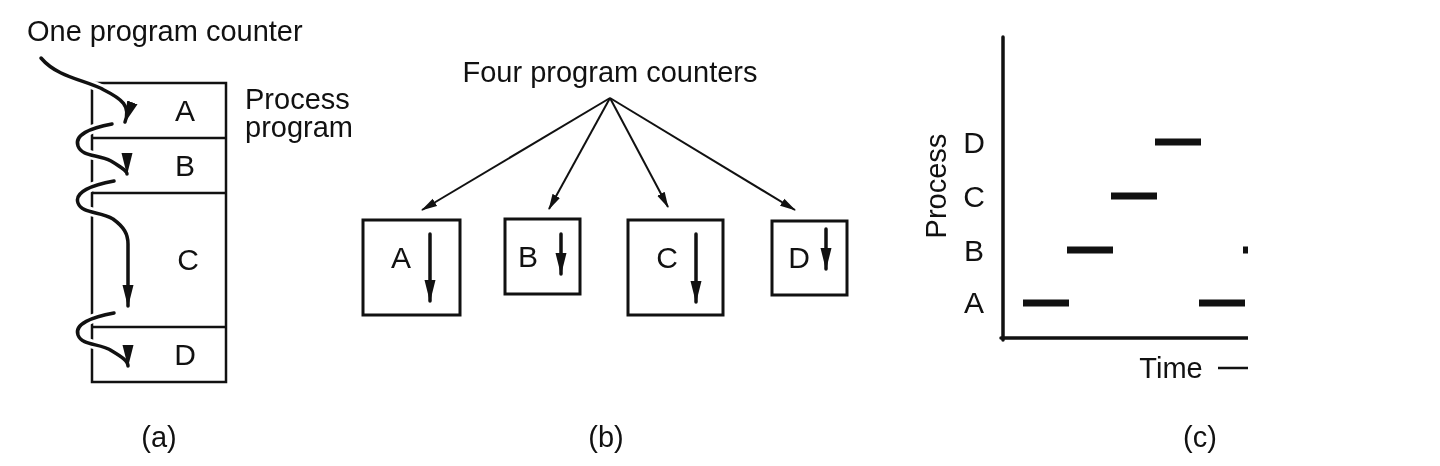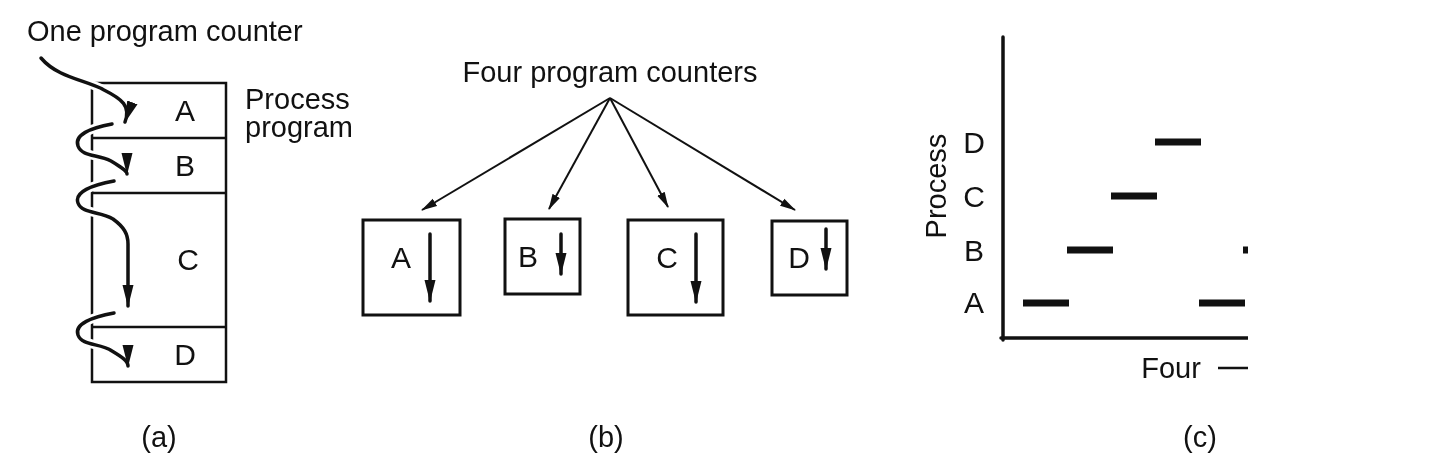--- a/index.html
+++ b/index.html
@@ -131,17 +131,17 @@
 
   <div class="t cx" style="left:606px; top:422px;">(b)</div>
 
   <div class="t rot" style="left:936px; top:186px;">Process</div>
 
   <div class="t letter c" style="left:974px; top:143px;">D</div>
   <div class="t letter c" style="left:974px; top:197px;">C</div>
   <div class="t letter c" style="left:974px; top:251px;">B</div>
   <div class="t letter c" style="left:974px; top:303px;">A</div>
 
-  <div class="t c" style="left:1171px; top:368px;">Four</div>
+  <div class="t c" style="left:1171px; top:368px;">Time</div>
 
   <div class="t cx" style="left:1200px; top:422px;">(c)</div>
 
 </div>
 
 </body></html>

